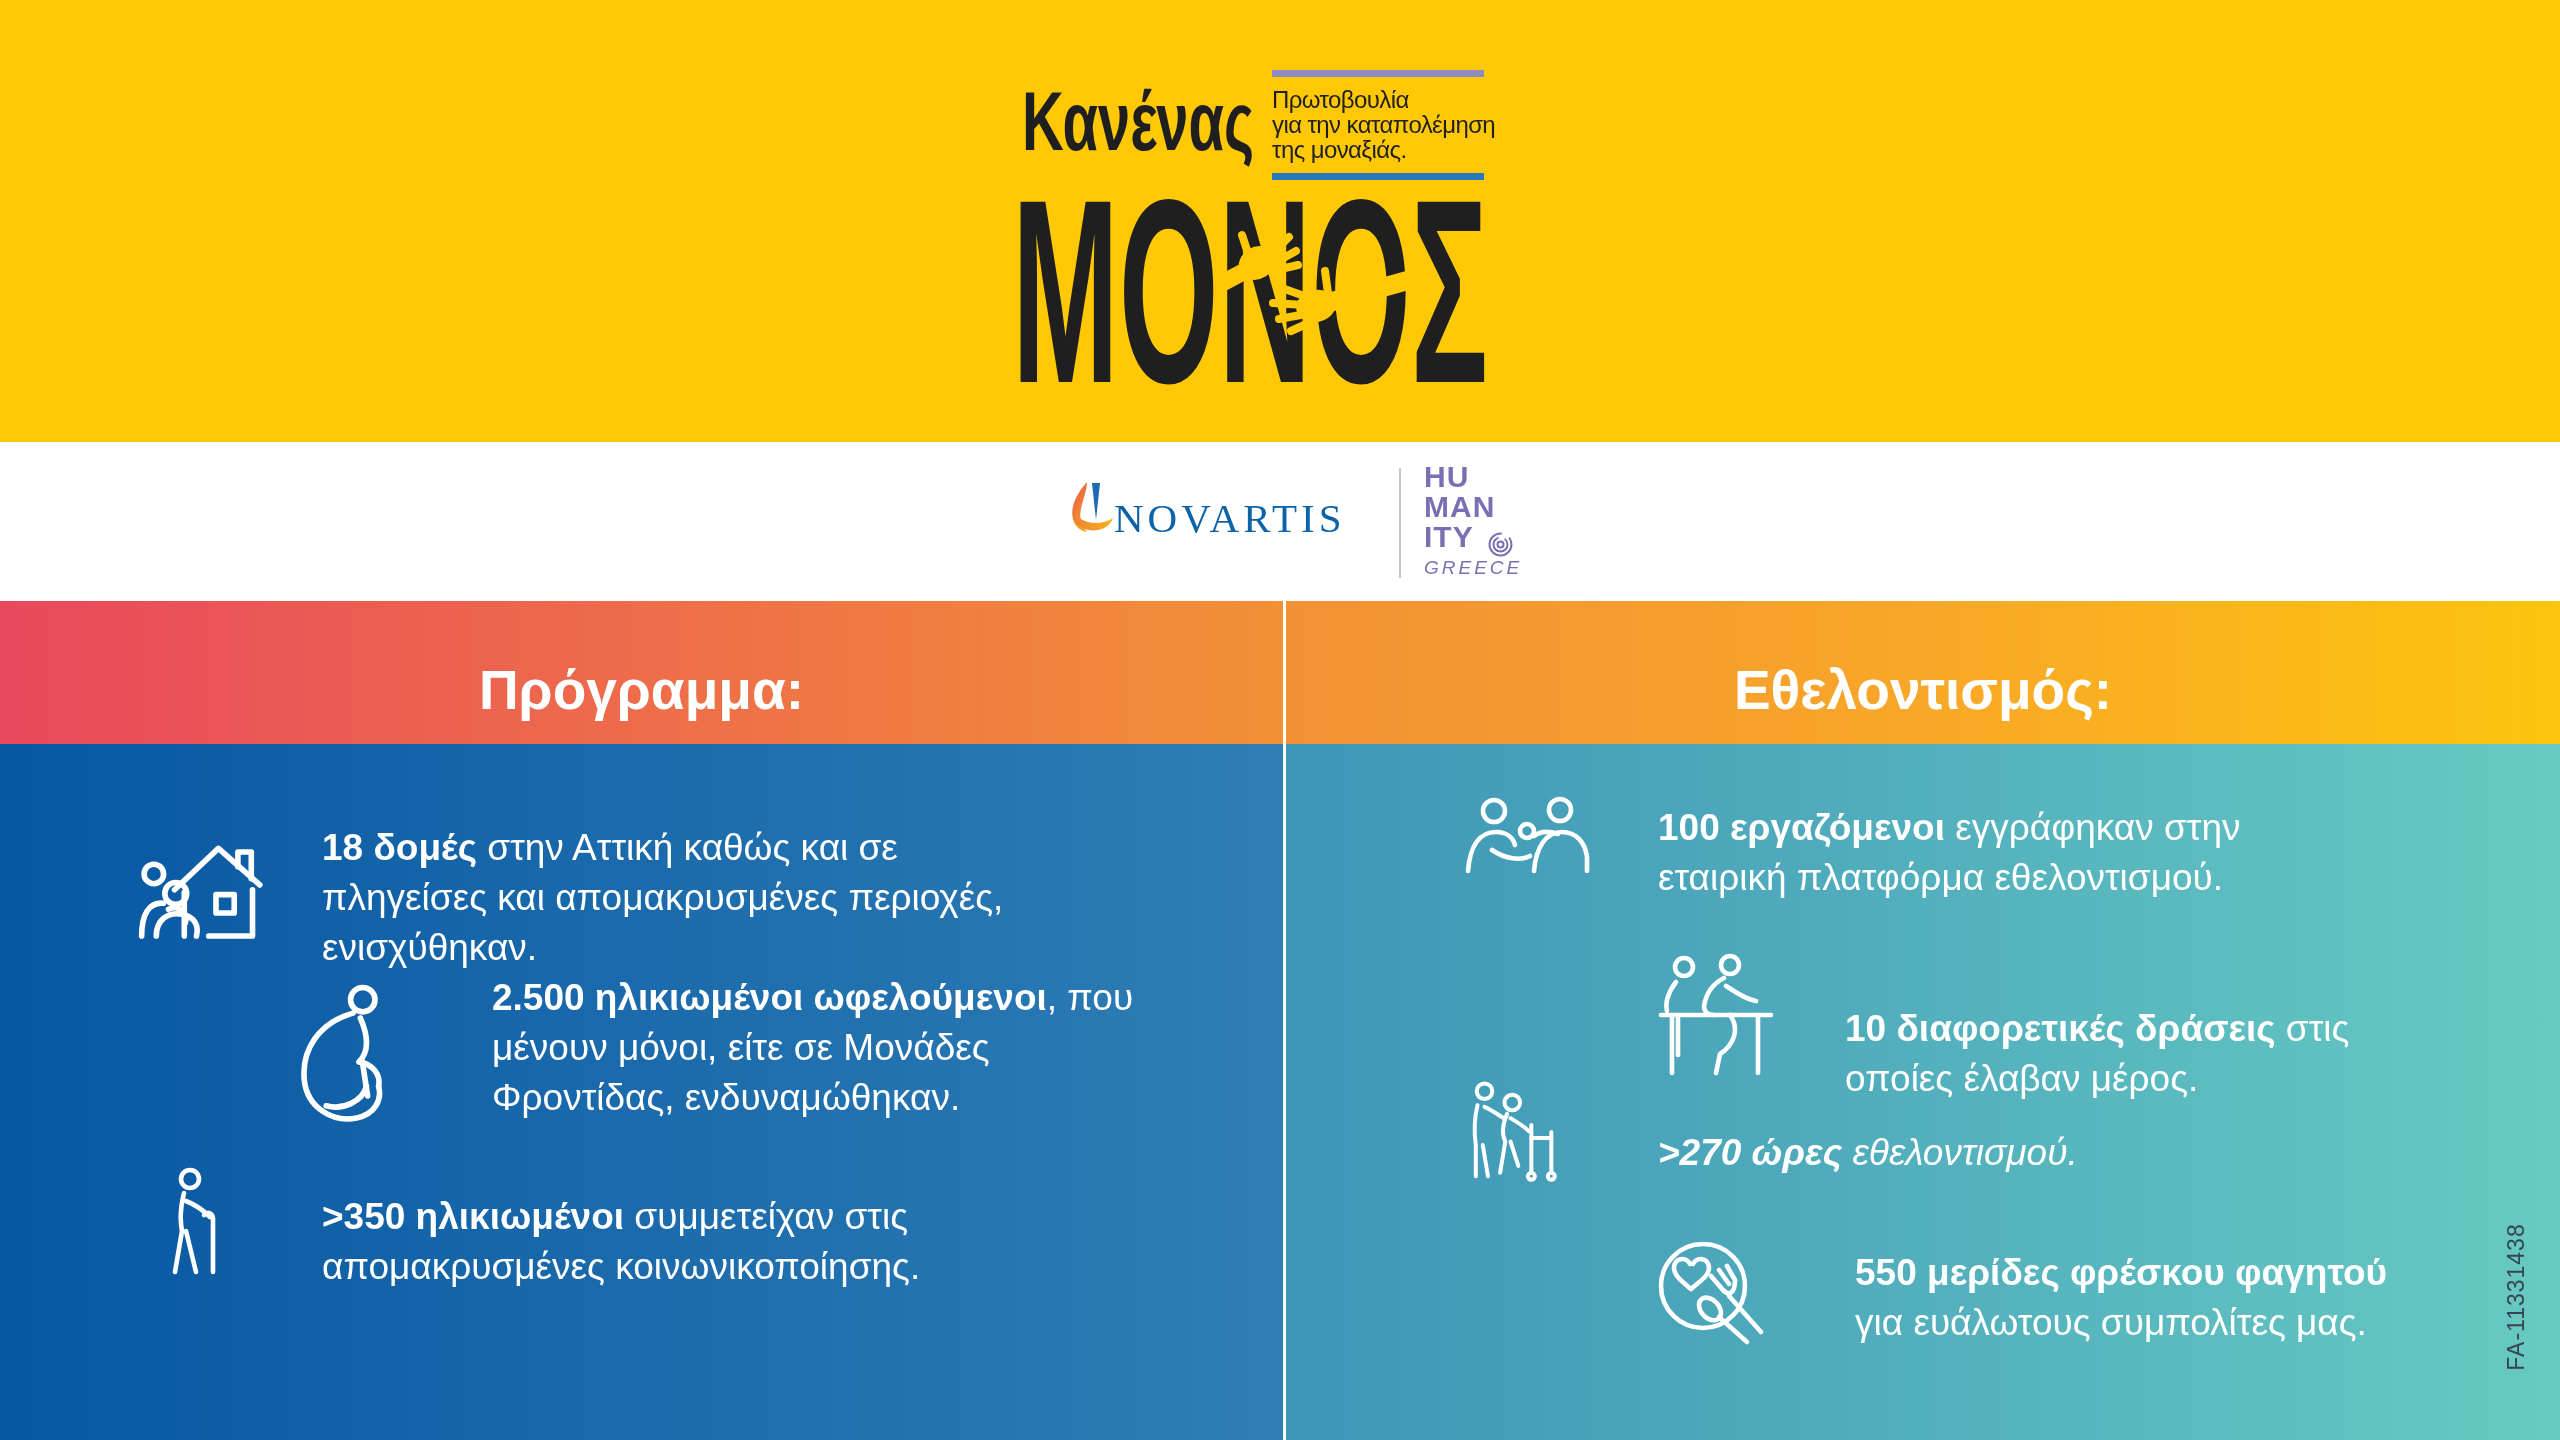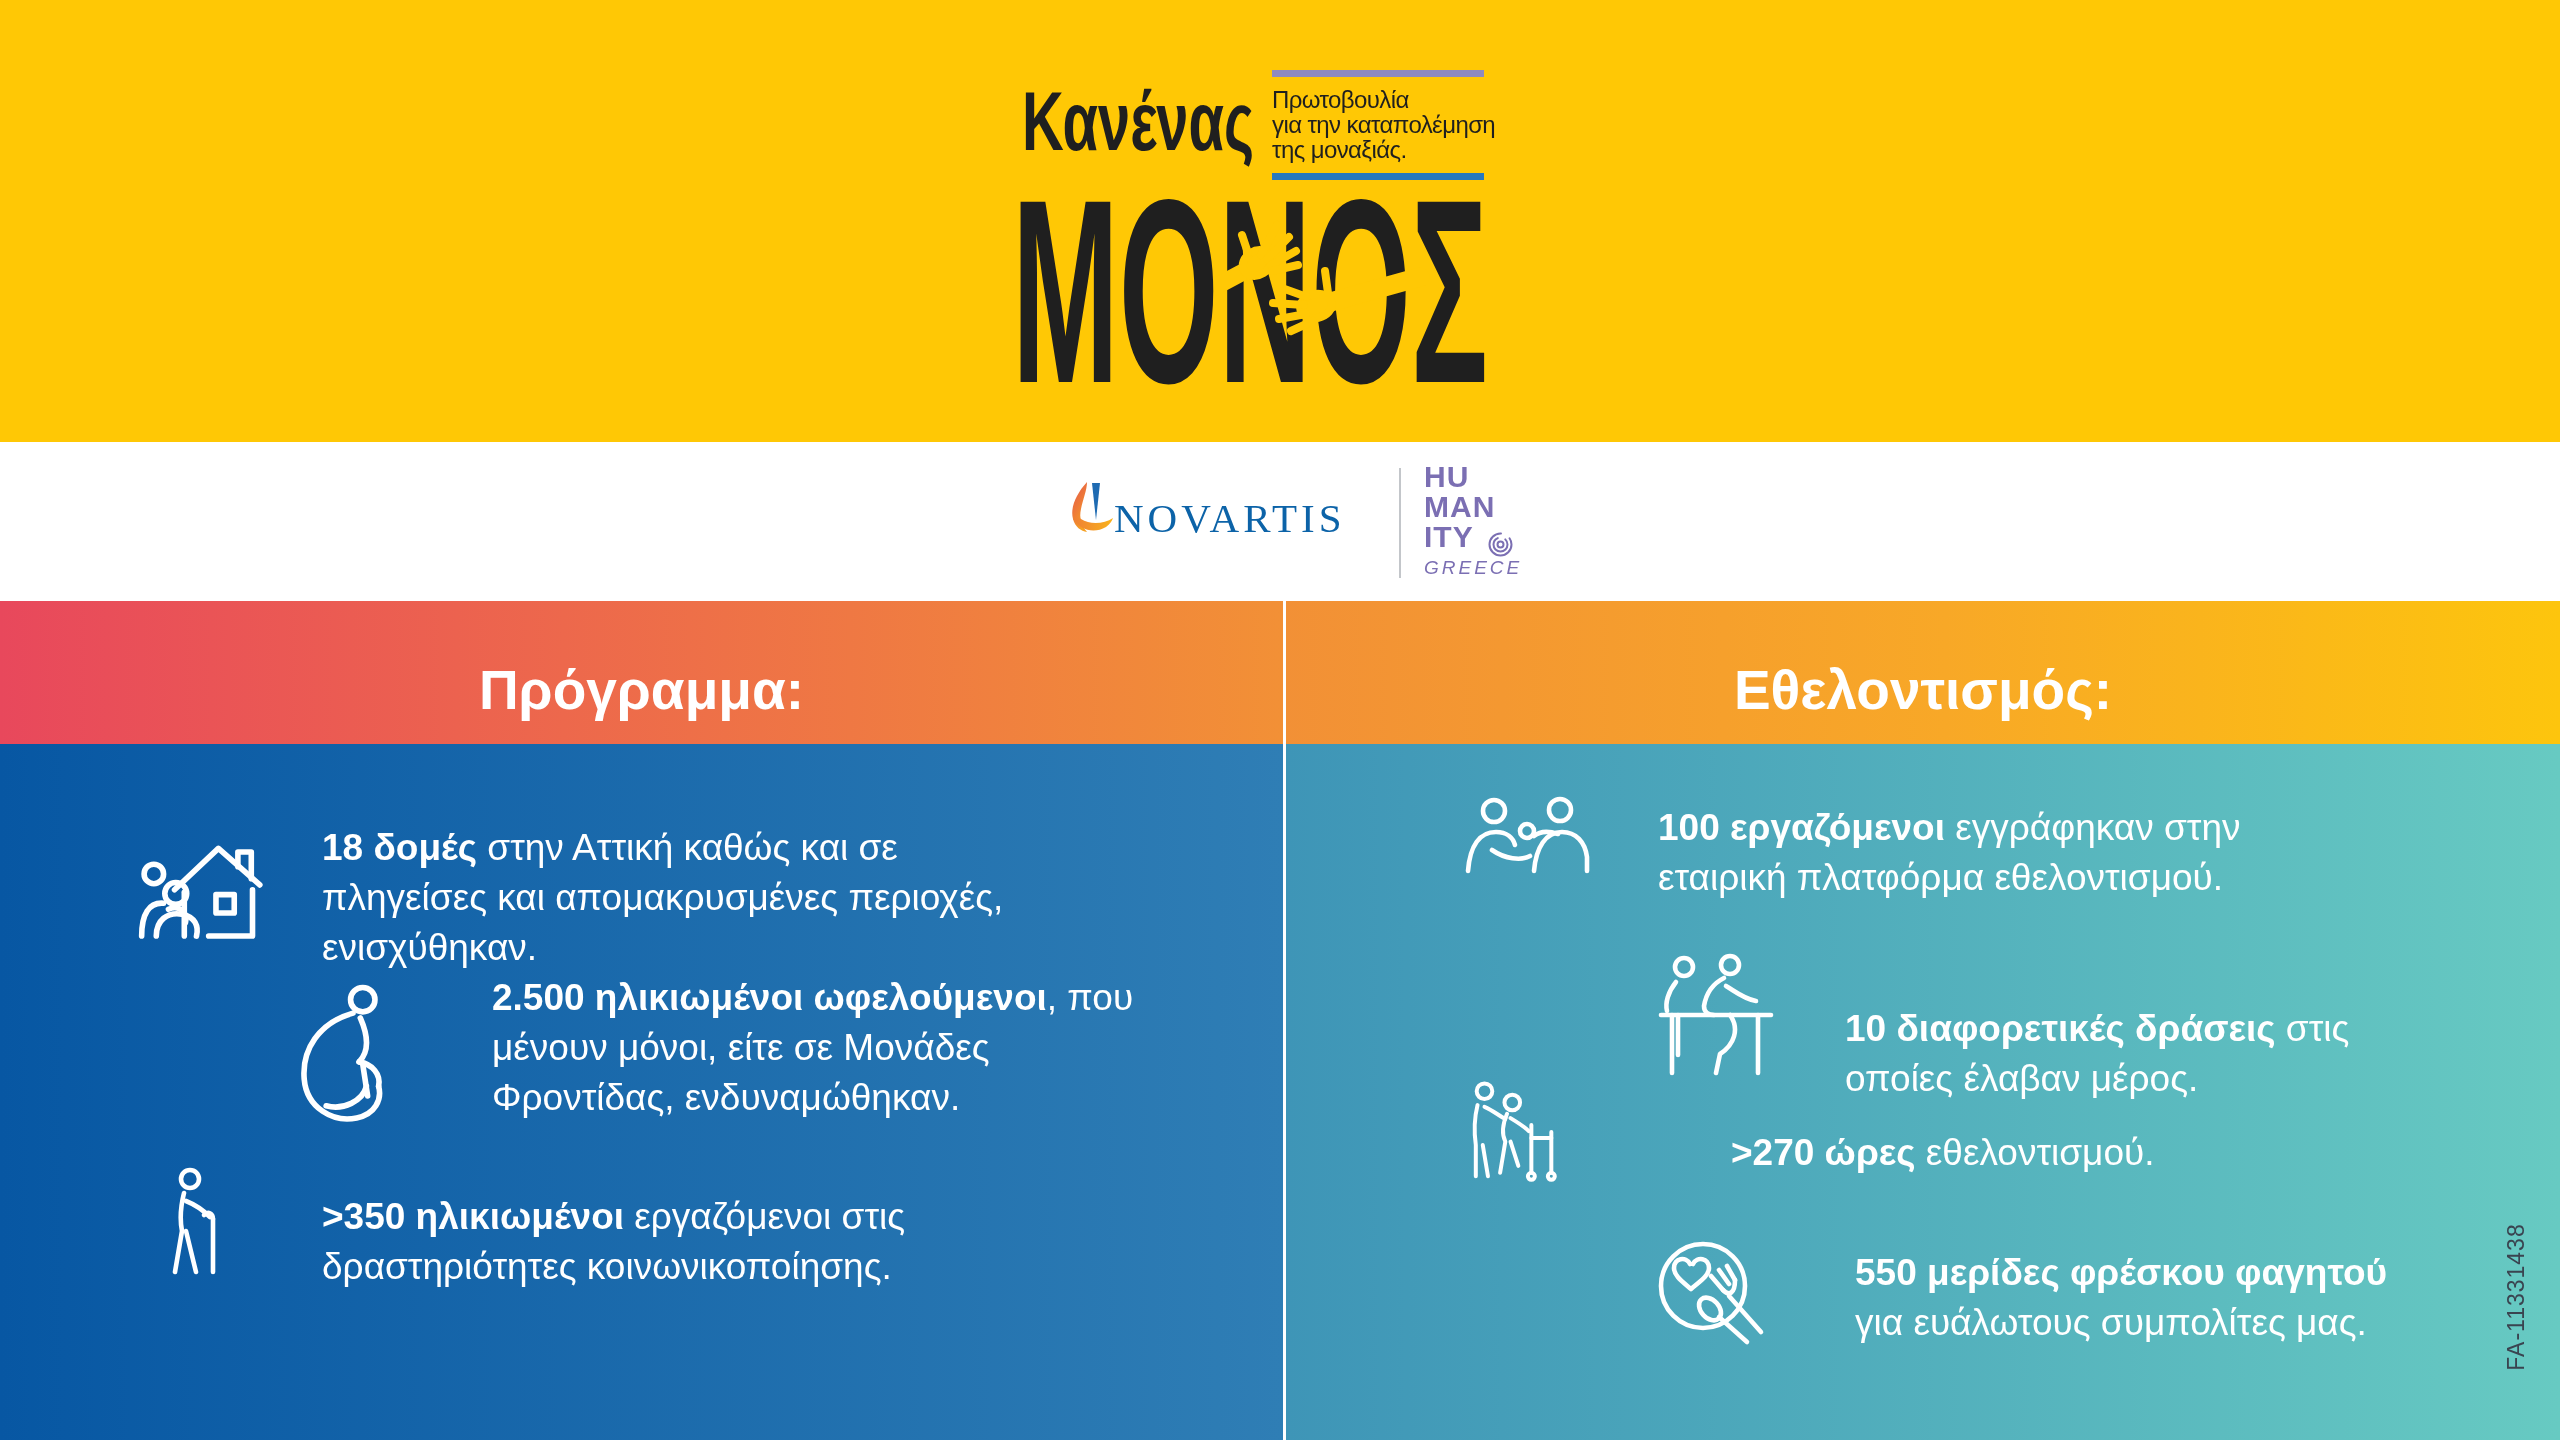--- a/index.html
+++ b/index.html
@@ -55,21 +55,21 @@
   .icon-l2{left:292px;top:978px;width:122px;height:158px;}
   .stat-l2{left:492px;top:973px;width:650px;}
   .icon-l3{left:156px;top:1166px;width:78px;height:120px;}
   .stat-l3{left:322px;top:1192px;width:670px;}
 
   .icon-r1{left:1463px;top:796px;width:132px;height:80px;}
   .stat-r1{left:1658px;top:803px;width:655px;}
   .icon-r2{left:1658px;top:953px;width:116px;height:128px;}
   .stat-r2{left:1845px;top:965px;width:540px;margin-top:39px;}
   .icon-r3{left:1468px;top:1080px;width:92px;height:104px;}
-  .stat-r3{left:1731px;top:1128px;width:620px;}
+  .stat-r3{left:1658px;top:1128px;width:620px;font-style:italic;}
   .icon-r4{left:1653px;top:1234px;width:122px;height:114px;}
   .stat-r4{left:1855px;top:1248px;width:540px;}
 
   
   .footer-code{position:absolute;left:2516px;top:1297px;width:0;height:0;z-index:2;}
   .footer-code span{display:inline-block;transform:translate(-50%,-50%) rotate(-90deg);
                     font-size:23px;color:#3A4450;letter-spacing:1px;white-space:nowrap;}
 </style>
 </head>
 <body>
@@ -199,21 +199,21 @@
       <circle cx="30" cy="13" r="9"></circle>
       <path d="M24 27 C20 43 20 55 22 65 L15 106"></path>
       <path d="M26 65 L36 106"></path>
       <path d="M26 35 C36 39 44 45 50 51"></path>
       <path d="M44 49 C48 45 53 47 53 53"></path>
       <path d="M53 53 L53 106"></path>
     </g>
       </svg>
   </div>
   <div class="stat stat-l3">
-    <b>&gt;350 ηλικιωμένοι</b><span> εργαζόμενοι στις δραστηριότητες κοινωνικοποίησης.</span>
+    <b>&gt;350 ηλικιωμένοι</b><span> συμμετείχαν στις απομακρυσμένες κοινωνικοποίησης.</span>
   </div>
 
   <div class="icon icon-r1">
     <svg viewBox="0 0 132 78">
         <g class="lineart">
       <circle cx="31" cy="14" r="11"></circle>
       <circle cx="97" cy="13" r="11"></circle>
       <path d="M5 74 C7 48 17 35 33 35 C44 35 50 41 52 48"></path>
       <path d="M29 53 C42 62 58 64 67 59"></path>
       <circle cx="64" cy="34" r="7"></circle>

